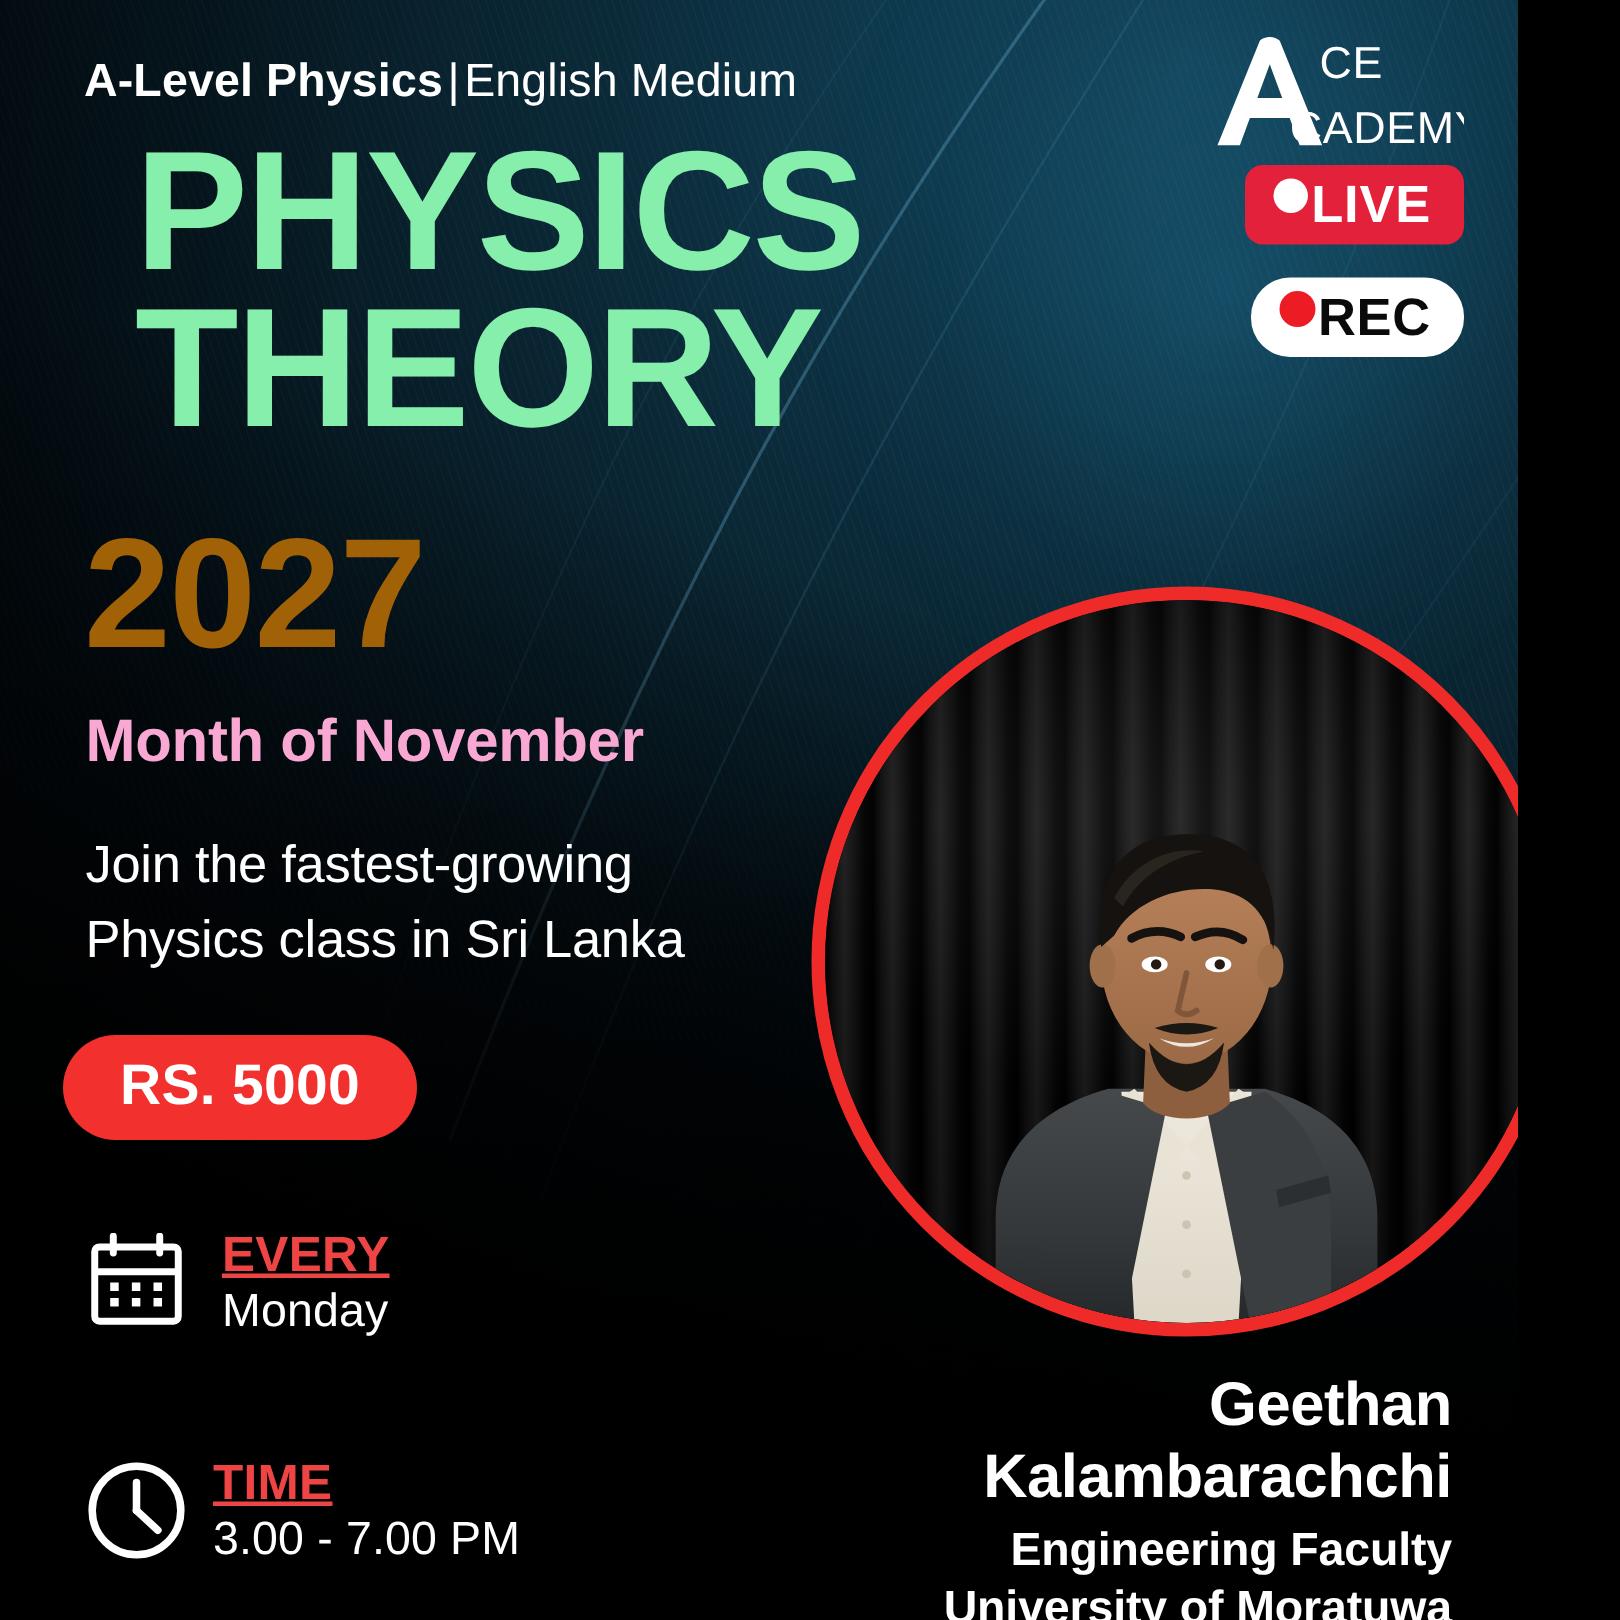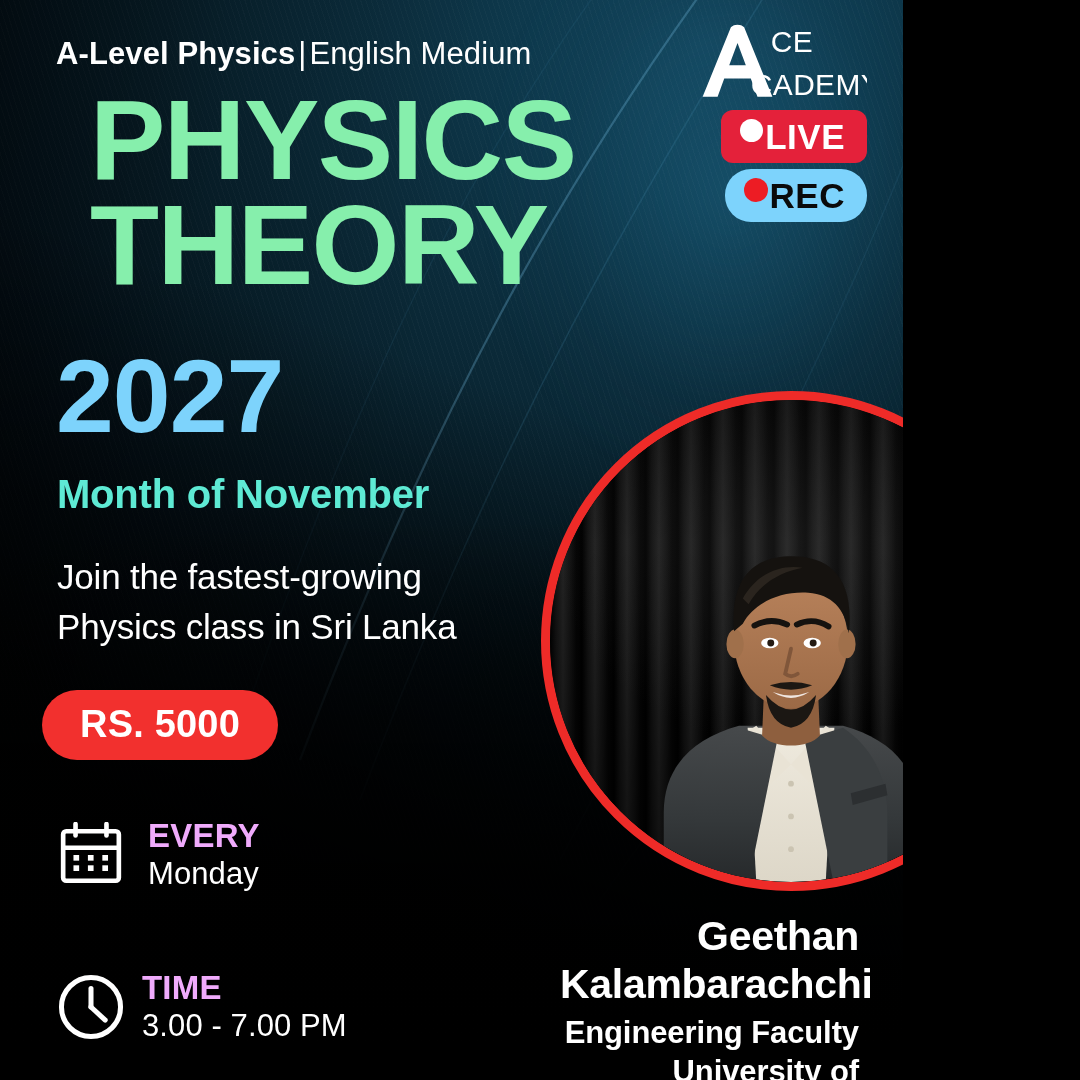--- a/index.html
+++ b/index.html
@@ -6,25 +6,24 @@
     margin: 0;
     padding: 0;
     background: #000;
   }
   body {
     font-family: "Liberation Sans", sans-serif;
   }
 
   #poster {
     position: relative;
-    width: 892px;
+    width: 1012px;
     height: 1080px;
     overflow: hidden;
     background: #050A0E;
-    padding-left: 11px;
   }
 
   
   .bg-base {
     position: absolute;
     inset: 0;
     background:
       radial-gradient(115% 95% at 78% 4%, #13455c 0%, #0e3a4e 16%, #0b2b3a 34%, #071c26 55%, #04111a 72%, #010508 100%);
   }
   .bg-dark-wedge {
@@ -104,22 +103,22 @@
   }
   .badge-live {
     right: 36px; top: 110px;
     background: #E4213A;
     padding: 9px 22px 9px 19px;
   }
   .badge-live .dot { width: 23px; height: 23px; border-radius: 50%; background: #ffffff; }
   .badge-live .txt { color:#fff; font-weight: 700; font-size: 35px; letter-spacing:.5px; line-height:1; }
 
   .badge-rec {
-    right: 36px; top: 169px;
-    background: #7dd3fc;
+    right: 36px; top: 185px;
+    background: #ffffff;
     padding: 9px 22px 9px 19px;
     border-radius: 26px;
   }
   .badge-rec .dot { width: 24px; height: 24px; border-radius: 50%; background: #ED1C24; }
   .badge-rec .txt { color:#0a0a0a; font-weight: 700; font-size: 35px; letter-spacing:.5px; line-height:1; }
 
   
   .headline {
     position: absolute;
     left: 53px; top: 88px;
@@ -129,31 +128,31 @@
     line-height: 0.93;
     letter-spacing: -1.5px;
     white-space: nowrap;
     margin-left: 37px;
   }
   .headline .line { display: block; }
 
   .year {
     position: absolute;
     left: 56px; top: 344px;
-    color: #7dd3fc;
+    color: #a16207;
     font-weight: 700;
     font-size: 104px;
     line-height: 1;
     letter-spacing: -1px;
   }
 
   .month {
     position: absolute;
     left: 57px; top: 470px;
-    color: #5eead4;
+    color: #f9a8d4;
     font-weight: 700;
     font-size: 40px;
     line-height: 1.2;
     letter-spacing: -.2px;
   }
 
   .tagline {
     position: absolute;
     left: 57px; top: 552px;
     color: #ffffff;
@@ -183,21 +182,21 @@
     position: absolute;
     display: flex;
     align-items: center;
     gap: 24px;
   }
   .info-row.day { left: 58px; top: 818px; }
   .info-row.time { left: 56px; top: 970px; gap: 16px; }
   .info-icon { flex: 0 0 auto; color:#fff; }
   .info-icon svg { display:block; }
   .info-text .info-title {
-    color:#f0abfc; font-weight:700; font-size: 33px; line-height: 1.12; letter-spacing:.2px;
+    color:#ef4444; font-weight:700; font-size: 33px; line-height: 1.12; letter-spacing:.2px;text-decoration:underline;
   }
   .info-text .info-sub {
     color:#ffffff; font-weight:400; font-size: 31px; line-height: 1.22; letter-spacing:.1px;
   }
 
   
   .portrait-wrap {
     position: absolute;
     left: 541px; top: 391px;
     width: 500px; height: 500px;

